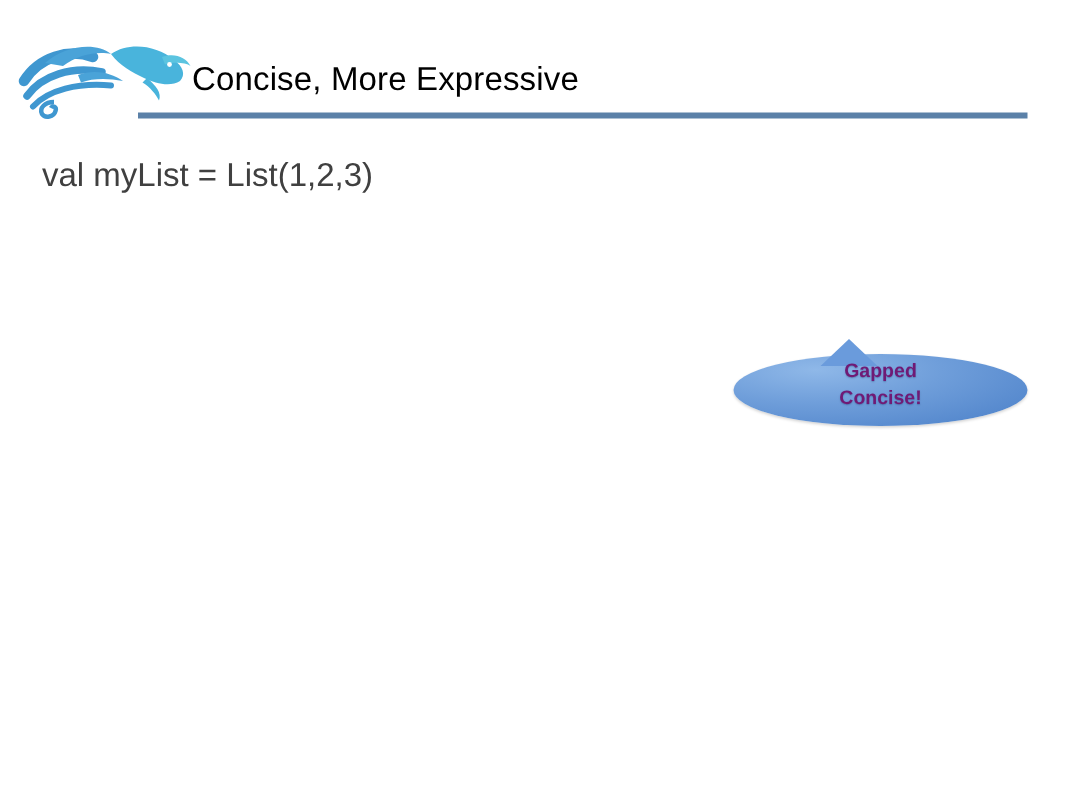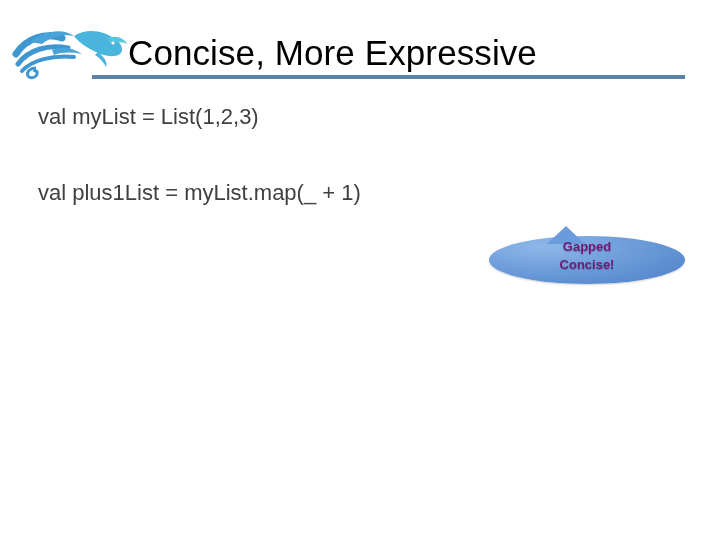--- a/index.html
+++ b/index.html
@@ -30,39 +30,39 @@
   }
   .slide-logo svg {
     display: block;
     width: 122px;
     height: 56px;
   }
   .slide-title {
     position: absolute;
     left: 128px;
     top: 36px;
-    font-size: 35px;
+    font-size: 22px;
     line-height: 34px;
     color: #000000;
     white-space: nowrap;
     letter-spacing: 0.1px;
   }
   .title-rule {
     position: absolute;
     left: 92px;
     top: 75px;
     width: 593px;
     height: 4px;
     background: #5b81a8;
   }
 
   
   .code-line {
     position: absolute;
-    left: 38px;
+    left: 28px;
     font-size: 22px;
     line-height: 30px;
     color: #404040;
     white-space: pre;
   }
   .code-line-1 { top: 102px; }
   .code-line-2 { top: 178px; }
 
   
   .callout {
@@ -131,21 +131,20 @@
       <path d="M40 26 C 50 22, 62 24, 70 30 C 60 28, 50 28, 42 31 Z" fill="#4aa3d8"></path>
     </svg>
   </div>
 
   <div class="slide-title">Concise, More Expressive</div>
 
   <div class="title-rule"></div>
 
   <div class="code-line code-line-1">val myList = List(1,2,3)</div>
 
-  <div class="code-line code-line-2">val plus1List = myList.map(_ + 1)</div>
 
   <div class="callout">
     <div class="callout-body"></div>
     <div class="callout-tail"></div>
     <div class="callout-text">
       <span>Gapped</span>
       <span>Concise!</span>
     </div>
   </div>
 

